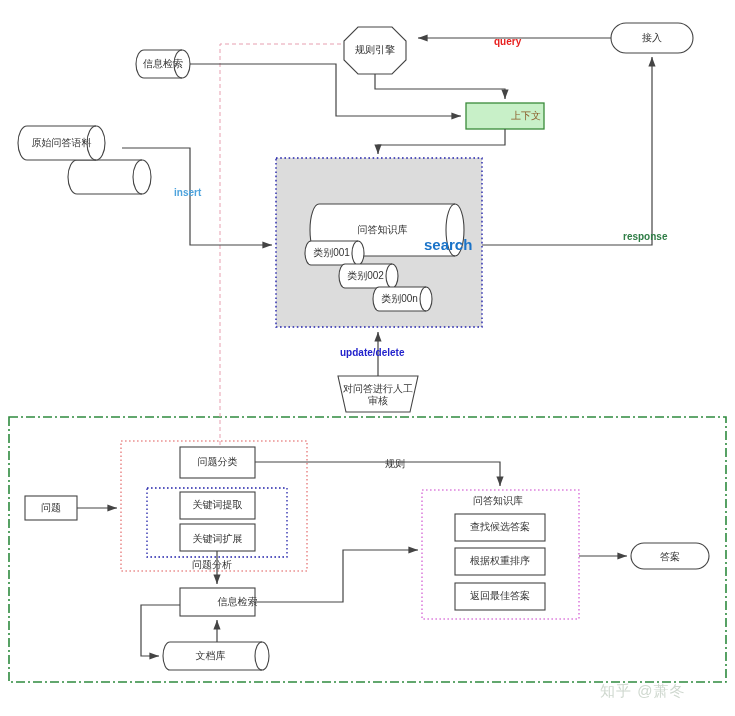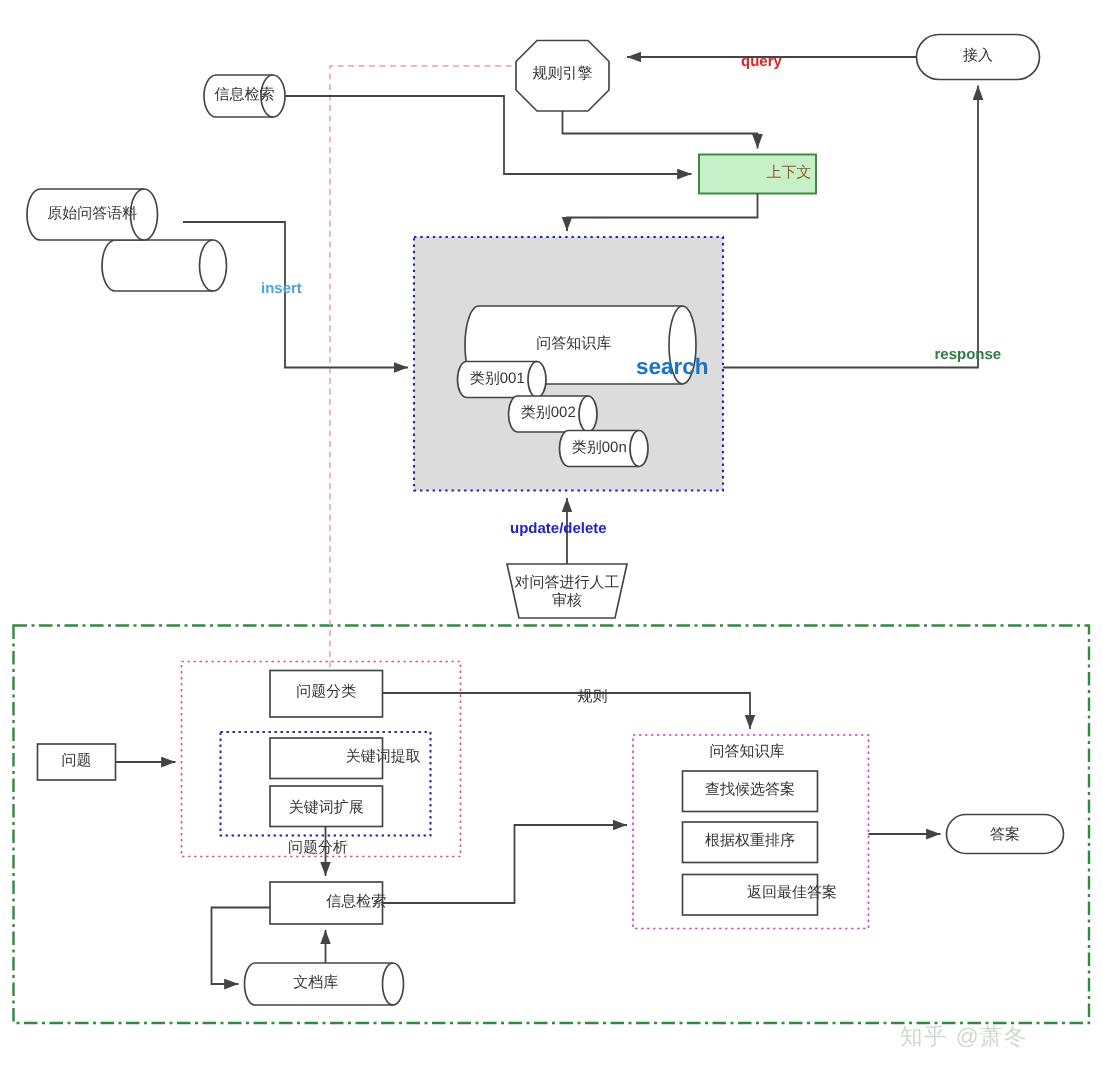--- a/index.html
+++ b/index.html
@@ -191,31 +191,31 @@
   <div class="node-label" style="left:339px;top:264px;width:53px;height:24px;">类别002</div>
   <div class="node-label" style="left:373px;top:287px;width:53px;height:24px;">类别00n</div>
 
   <div class="node-label" style="left:340px;top:378px;width:76px;height:34px;">对问答进行人工
 审核</div>
 
   <div class="node-label" style="left:25px;top:496px;width:52px;height:24px;">问题</div>
 
   <div class="node-label" style="left:180px;top:447px;width:75px;height:31px;">问题分类</div>
 
-  <div class="node-label" style="left:180px;top:492px;width:75px;height:27px;margin-left:38px;">关键词提取</div>
+  <div class="node-label" style="left:180px;top:492px;width:75px;height:27px;">关键词提取</div>
 
   <div class="node-label" style="left:180px;top:524px;width:75px;height:30px;">关键词扩展</div>
 
   <div class="node-label" style="left:180px;top:588px;width:75px;height:28px;padding-left:20px;">信息检索</div>
 
   <div class="node-label" style="left:163px;top:642px;width:95px;height:28px;text-align:right;">文档库</div>
 
   <div class="node-label" style="left:455px;top:514px;width:90px;height:27px;">查找候选答案</div>
   <div class="node-label" style="left:455px;top:548px;width:90px;height:27px;">根据权重排序</div>
-  <div class="node-label" style="left:455px;top:583px;width:90px;height:27px;padding-left:28px;">返回最佳答案</div>
+  <div class="node-label" style="left:455px;top:583px;width:90px;height:27px;">返回最佳答案</div>
 
   <div class="node-label" style="left:631px;top:543px;width:78px;height:28px;">答案</div>
 
   <div class="plain-label" style="left:192px;top:558px;">问题分析</div>
   <div class="plain-label" style="left:473px;top:494px;">问答知识库</div>
 
   <div class="edge-label" style="left:494px;top:36px;color:#e8201f;">query</div>
 
   <div class="edge-label" style="left:174px;top:187px;color:#4da3dd;">insert</div>
 

